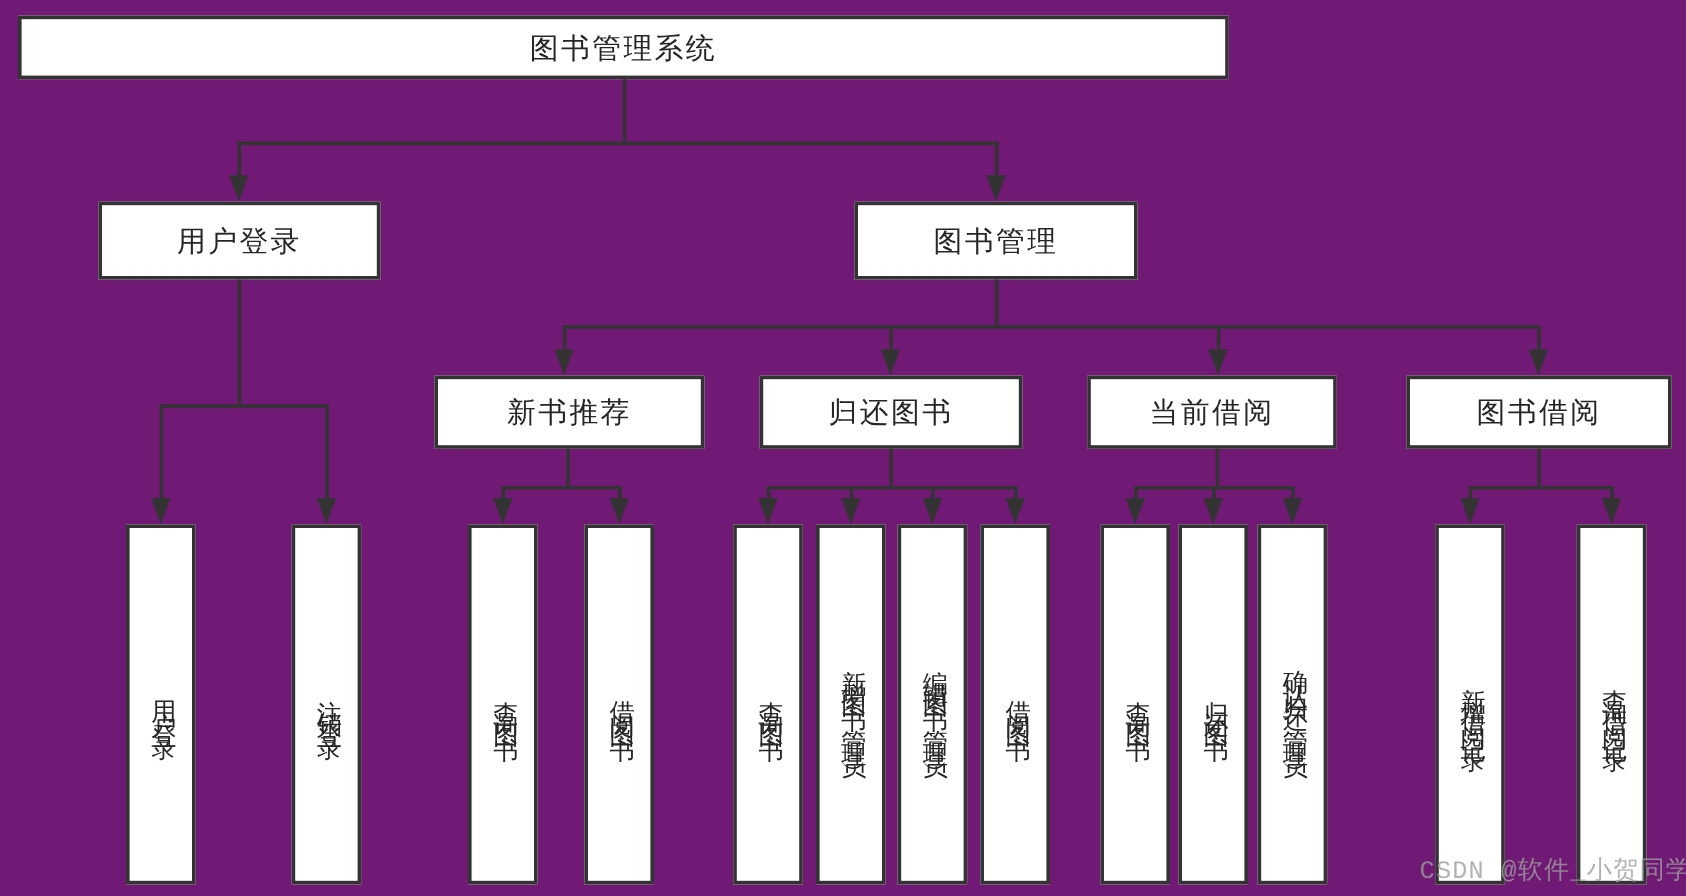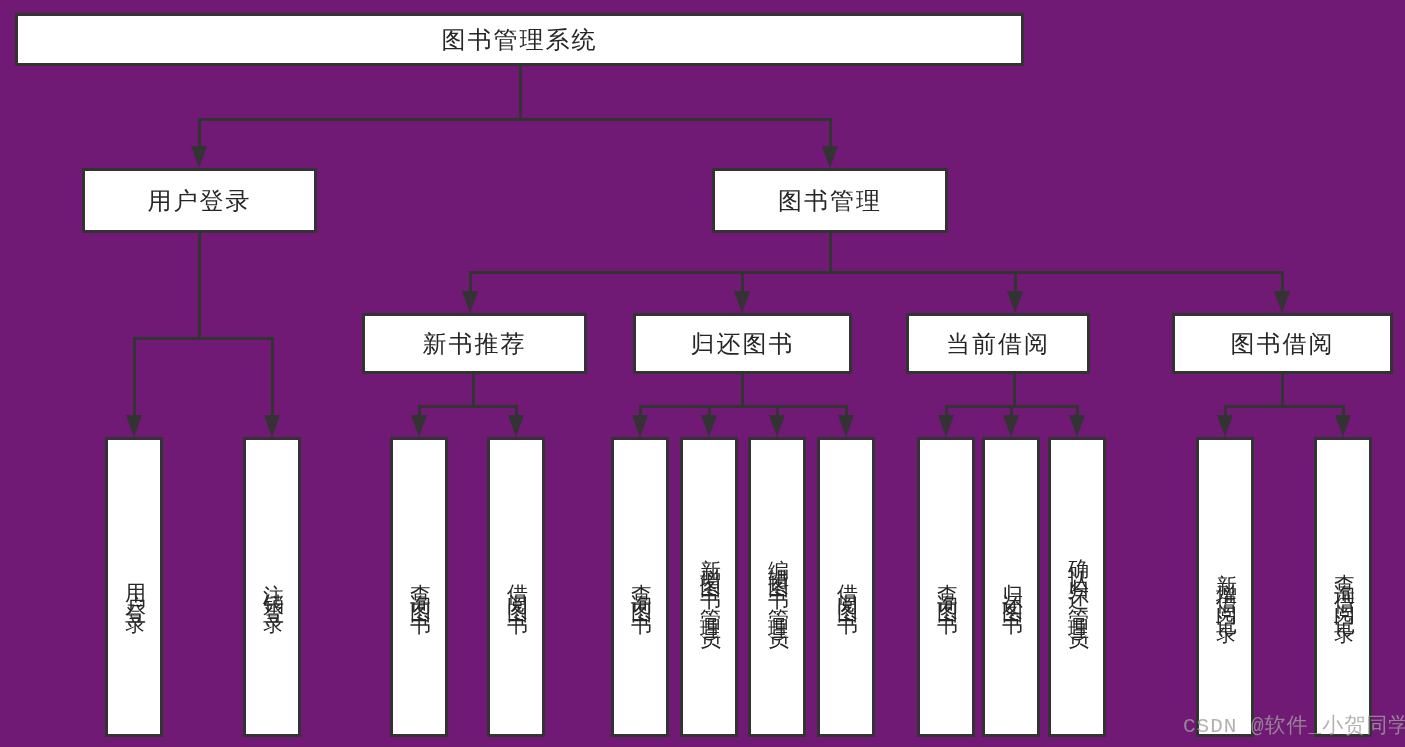--- a/index.html
+++ b/index.html
@@ -63,21 +63,21 @@
   <div class="ah" style="left:462px;top:291px"></div>
   <div class="vl" style="left:741px;top:271px;height:20px"></div>
   <div class="ah" style="left:734px;top:291px"></div>
   <div class="vl" style="left:1014px;top:271px;height:20px"></div>
   <div class="ah" style="left:1007px;top:291px"></div>
   <div class="vl" style="left:1281px;top:271px;height:20px"></div>
   <div class="ah" style="left:1274px;top:291px"></div>
 
   <div class="box" style="left:362px;top:313px;width:225px;height:61px">新书推荐</div>
   <div class="box" style="left:633px;top:313px;width:219px;height:61px">归还图书</div>
-  <div class="box" style="left:906px;top:313px;width:184px;height:61px">当前借阅</div>
+  <div class="box" style="left:906px;top:313px;width:208px;height:61px">当前借阅</div>
   <div class="box" style="left:1172px;top:313px;width:221px;height:61px">图书借阅</div>
 
   <div class="vl" style="left:472px;top:374px;height:31px"></div>
   <div class="vl" style="left:741px;top:374px;height:31px"></div>
   <div class="vl" style="left:1013px;top:374px;height:31px"></div>
   <div class="vl" style="left:1281px;top:374px;height:31px"></div>
 
   <div class="hl" style="left:418px;top:405px;width:100px"></div>
   <div class="hl" style="left:639px;top:405px;width:209px"></div>
   <div class="hl" style="left:945px;top:405px;width:134px"></div>

